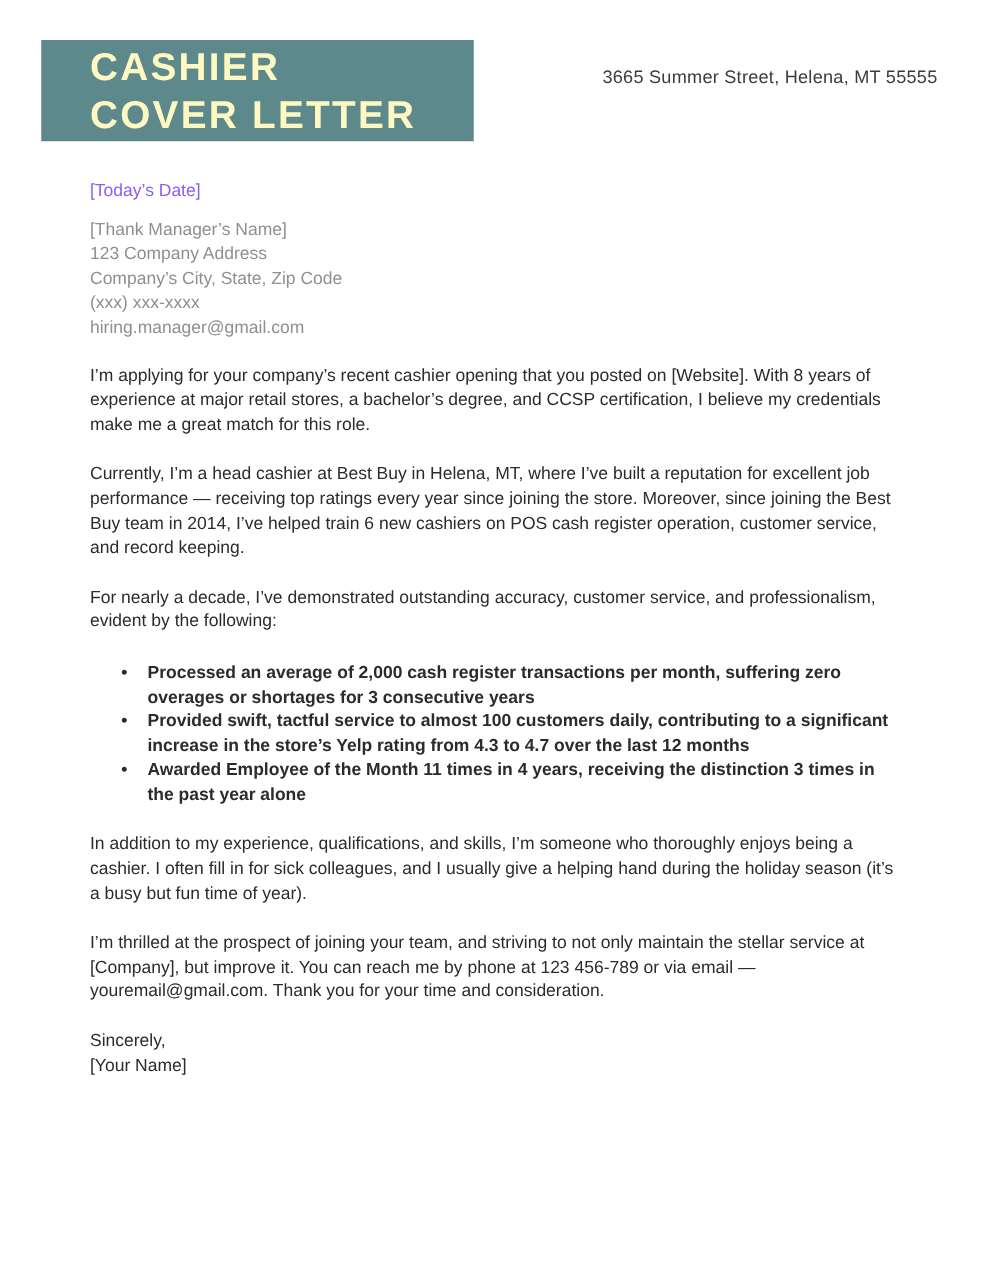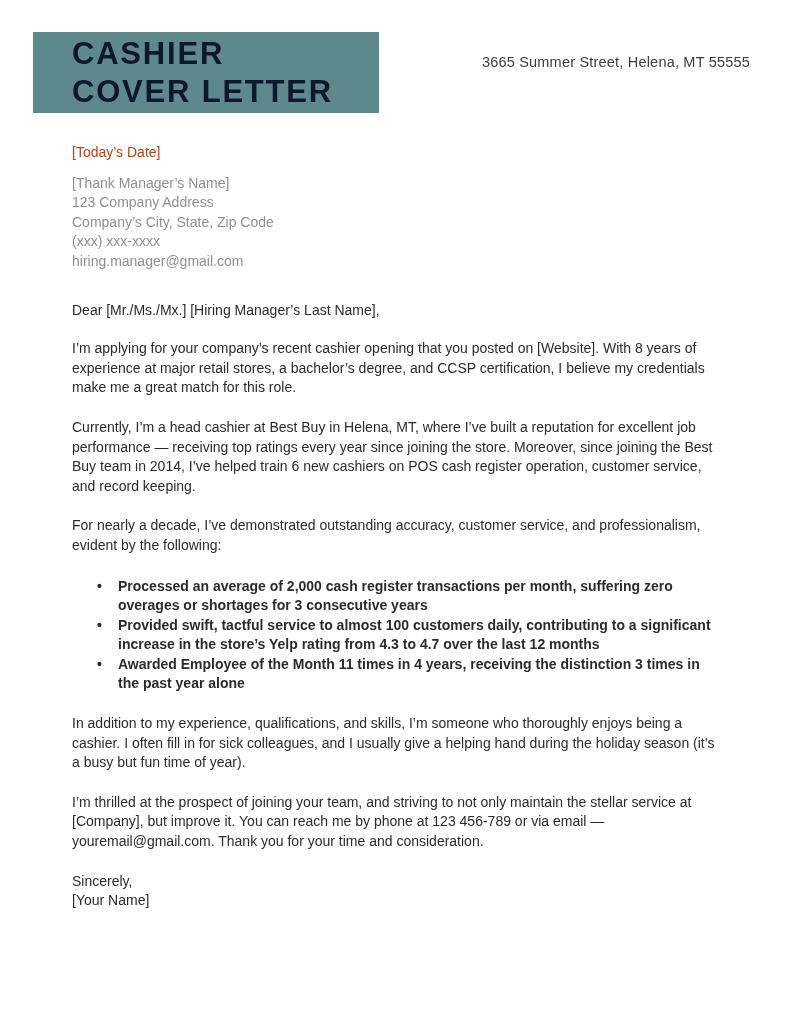--- a/index.html
+++ b/index.html
@@ -24,21 +24,21 @@
     width: 346px;
     height: 81px;
     background: #5d898d;
     box-sizing: border-box;
     padding-left: 39px;
     display: flex;
     flex-direction: column;
     justify-content: center;
   }
   .banner .title-line {
-    color: #0f172a;
+    color: #fef9c3;
     font-size: 31px;
     font-weight: bold;
     line-height: 38px;
     letter-spacing: 1.8px;
     white-space: nowrap;
   }
   .contact {
     position: absolute;
     top: 52px;
     right: 41px;
@@ -55,21 +55,21 @@
     right: 71px;
     top: 143px;
     font-size: 14px;
     line-height: 19.6px;
   }
   .content p {
     margin: 20px 0 0 0;
   }
   .date {
     margin: 0 !important;
-    color: #c2410c;
+    color: #8b5cf6;
   }
   .recipient {
     margin-top: 11px;
     color: #8f8f8f;
   }
   .salutation {
     margin-top: 29px !important;
   }
   .first-paragraph {
     margin-top: 19px !important;
@@ -113,21 +113,20 @@
     <p class="date">[Today’s Date]</p>
 
     <div class="recipient">
       <div>[Thank Manager’s Name]</div>
       <div>123 Company Address</div>
       <div>Company’s City, State, Zip Code</div>
       <div>(xxx) xxx-xxxx</div>
       <div>hiring.manager@gmail.com</div>
     </div>
 
-    <p class="salutation">Dear [Mr./Ms./Mx.] [Hiring Manager’s Last Name],</p>
 
     <p class="first-paragraph">I’m applying for your company’s recent cashier opening that you posted on [Website]. With 8 years of experience at major retail stores, a bachelor’s degree, and CCSP certification, I believe my credentials make me a great match for this role.</p>
 
     <p>Currently, I’m a head cashier at Best Buy in Helena, MT, where I’ve built a reputation for excellent job performance — receiving top ratings every year since joining the store. Moreover, since joining the Best Buy team in 2014, I’ve helped train 6 new cashiers on POS cash register operation, customer service, and record keeping.</p>
 
     <p>For nearly a decade, I’ve demonstrated outstanding accuracy, customer service, and professionalism, evident by the following:</p>
 
     <ul class="achievements">
       <li>Processed an average of 2,000 cash register transactions per month, suffering zero overages or shortages for 3 consecutive years</li>
       <li>Provided swift, tactful service to almost 100 customers daily, contributing to a significant increase in the store’s Yelp rating from 4.3 to 4.7 over the last 12 months</li>

